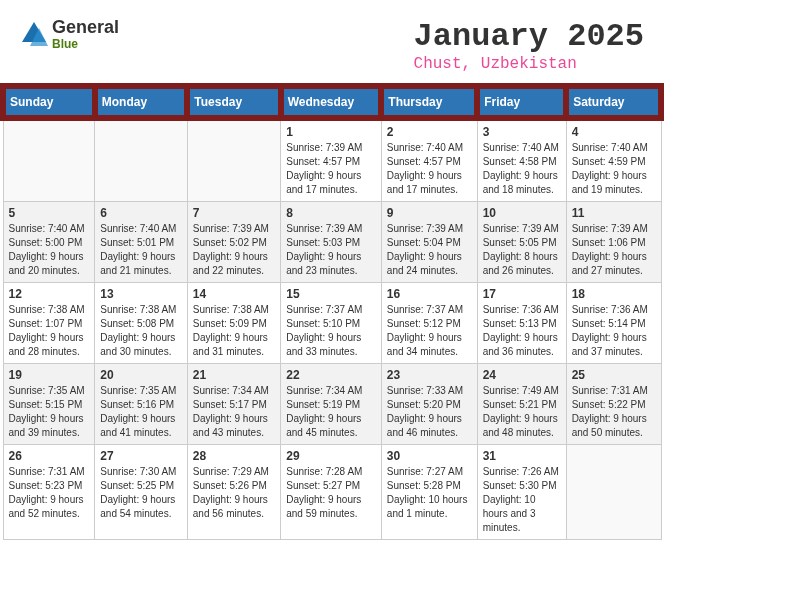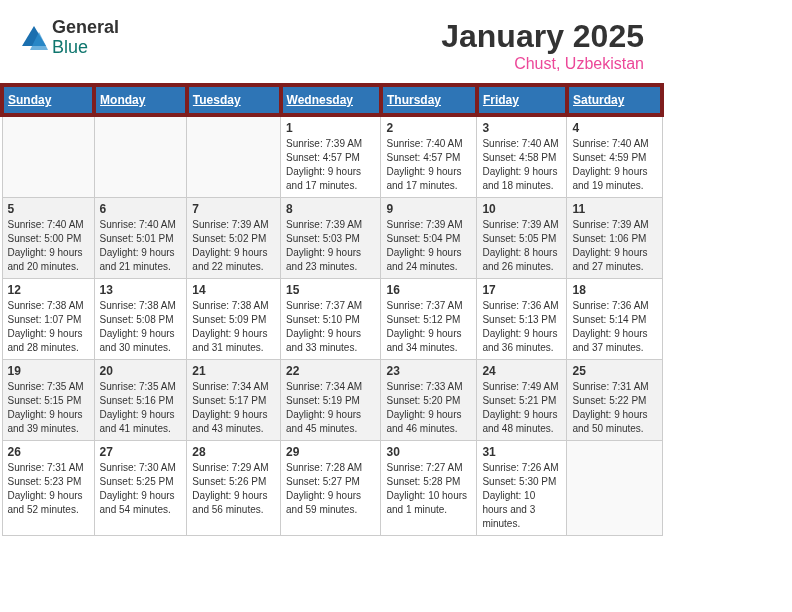--- a/index.html
+++ b/index.html
@@ -30,31 +30,31 @@
       display: flex;
       flex-direction: column;
       line-height: 1.1;
     }
     .logo-general {
       font-size: 18px;
       font-weight: bold;
       color: #333;
     }
     .logo-blue {
-      font-size: 18px;
-      font-weight: normal;
-      color: #0f766e;
+      font-size: 12px;
+      font-weight: bold;
+      color: #4d7c0f;
     }
     .logo-icon {
       width: 28px;
       height: 28px;
       margin-right: 4px;
     }
     .title-block {
-      text-align: right;
+      font-family: Liberation Mono, monospace;
     }
     .month-title {
       font-size: 32px;
       font-weight: bold;
       color: #333;
     }
     .location-title {
       font-size: 16px;
       color: #ec4899;
     }
@@ -64,22 +64,21 @@
       border: 1px solid #ccc;
       margin: 0;
     }
     .calendar th {
       background: #2e75b6;
       color: #fff;
       font-size: 12px;
       font-weight: bold;
       padding: 6px 4px;
       text-align: left;
-      border: 4px solid #7f1d1d;
-      text-decoration: underline;
+      border: 6px solid #7f1d1d;
     }
     .calendar td {
       vertical-align: top;
       border: 1px solid #ccc;
       padding: 4px 5px;
       width: 113px;
       min-height: 80px;
       font-size: 10.5px;
       color: #333;
       background: #fff;

